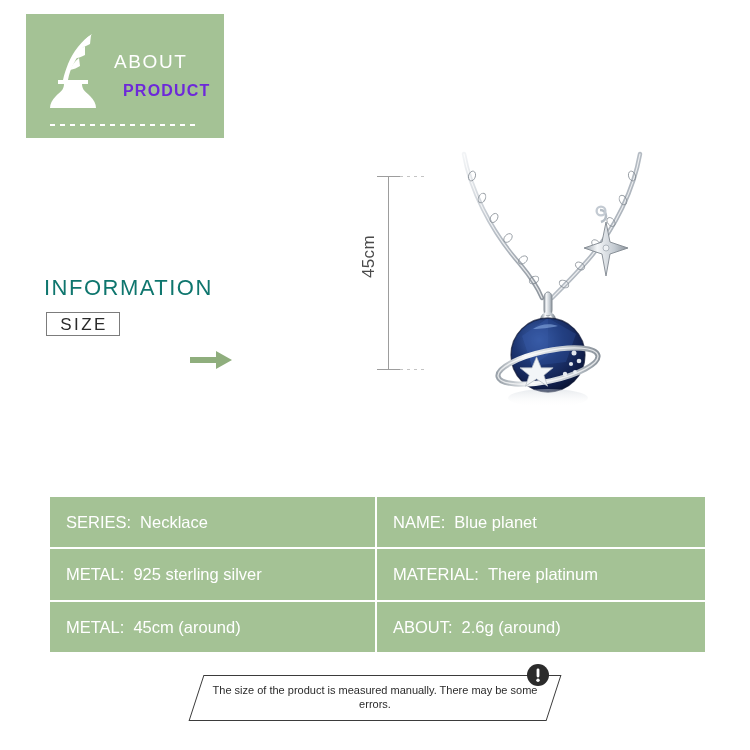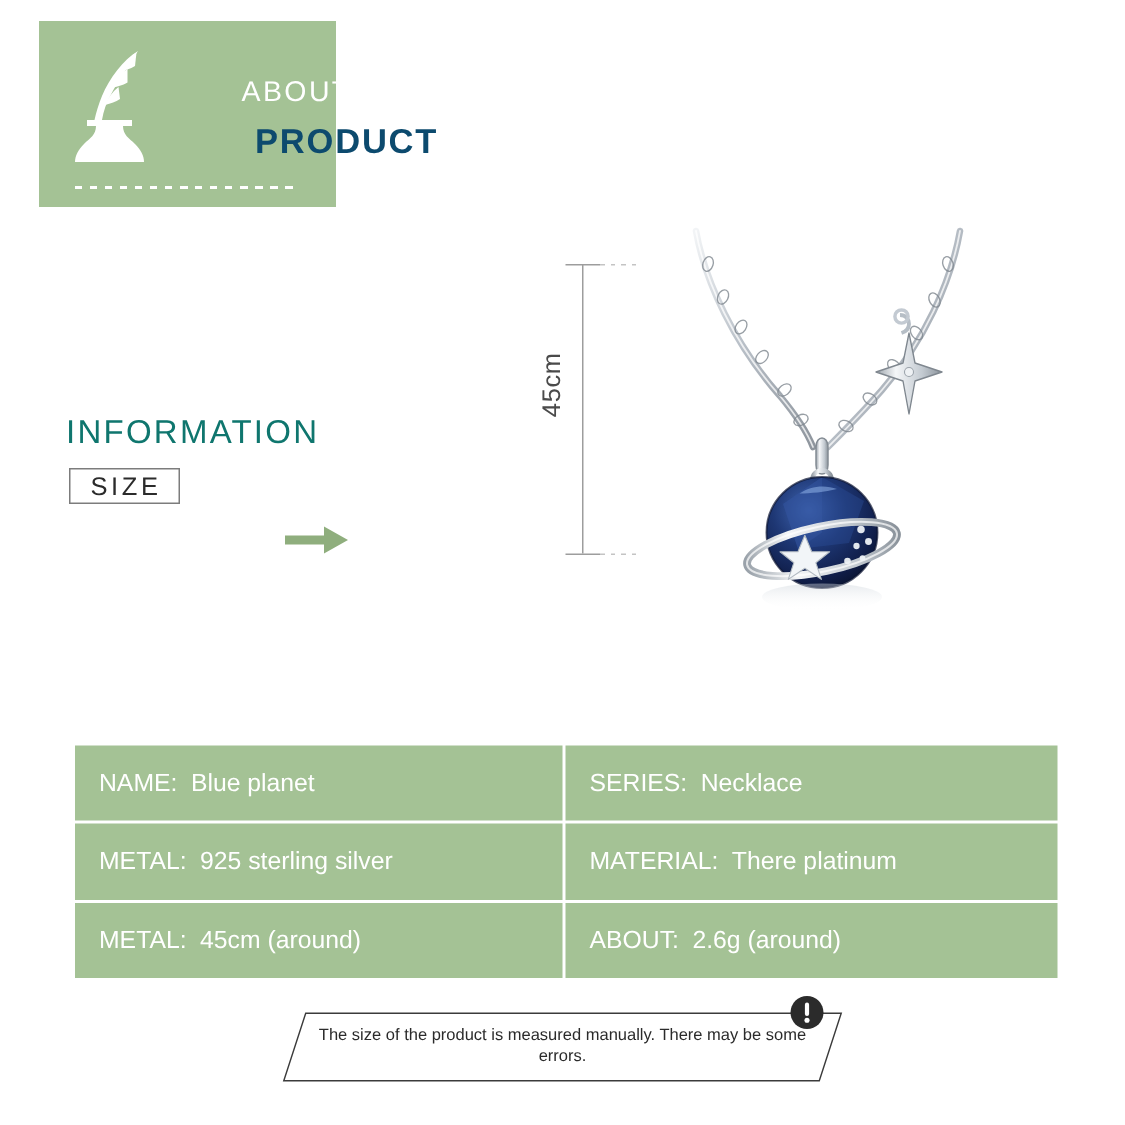--- a/index.html
+++ b/index.html
@@ -37,35 +37,34 @@
     left: 16px;
     top: 14px;
     width: 62px;
     height: 82px;
   }
   .header-titles {
     position: absolute;
     left: 88px;
     top: 38px;
     width: 110px;
-    margin-left: 47px;
   }
   .header-about {
     font-size: 19px;
     letter-spacing: 1.6px;
     color: #ffffff;
     font-weight: 400;
     line-height: 1;
   }
   .header-product {
     margin-top: 12px;
     margin-left: 9px;
-    font-size: 23px;
+    font-size: 16px;
     letter-spacing: 1.2px;
-    color: #0c4a6e;
+    color: #6d28d9;
     font-weight: 700;
     line-height: 1;
   }
   .header-dashes {
     position: absolute;
     left: 24px;
     top: 110px;
     width: 150px;
     height: 2px;
     background-image: repeating-linear-gradient(
@@ -376,26 +375,26 @@
         </g>
       </g>
 
       <ellipse cx="120" cy="250" rx="40" ry="9" fill="url(#reflGrad)"></ellipse>
     </svg>
   </div>
 
   <div class="spec-table">
 
     <div class="spec-cell">
+      <span class="spec-key">SERIES:</span>
+      <span class="spec-val">Necklace</span>
+    </div>
+    <div class="spec-cell">
       <span class="spec-key">NAME:</span>
       <span class="spec-val">Blue planet</span>
-    </div>
-    <div class="spec-cell">
-      <span class="spec-key">SERIES:</span>
-      <span class="spec-val">Necklace</span>
     </div>
 
     <div class="spec-cell">
       <span class="spec-key">METAL:</span>
       <span class="spec-val">925 sterling silver</span>
     </div>
     <div class="spec-cell">
       <span class="spec-key">MATERIAL:</span>
       <span class="spec-val">There platinum</span>
     </div>

